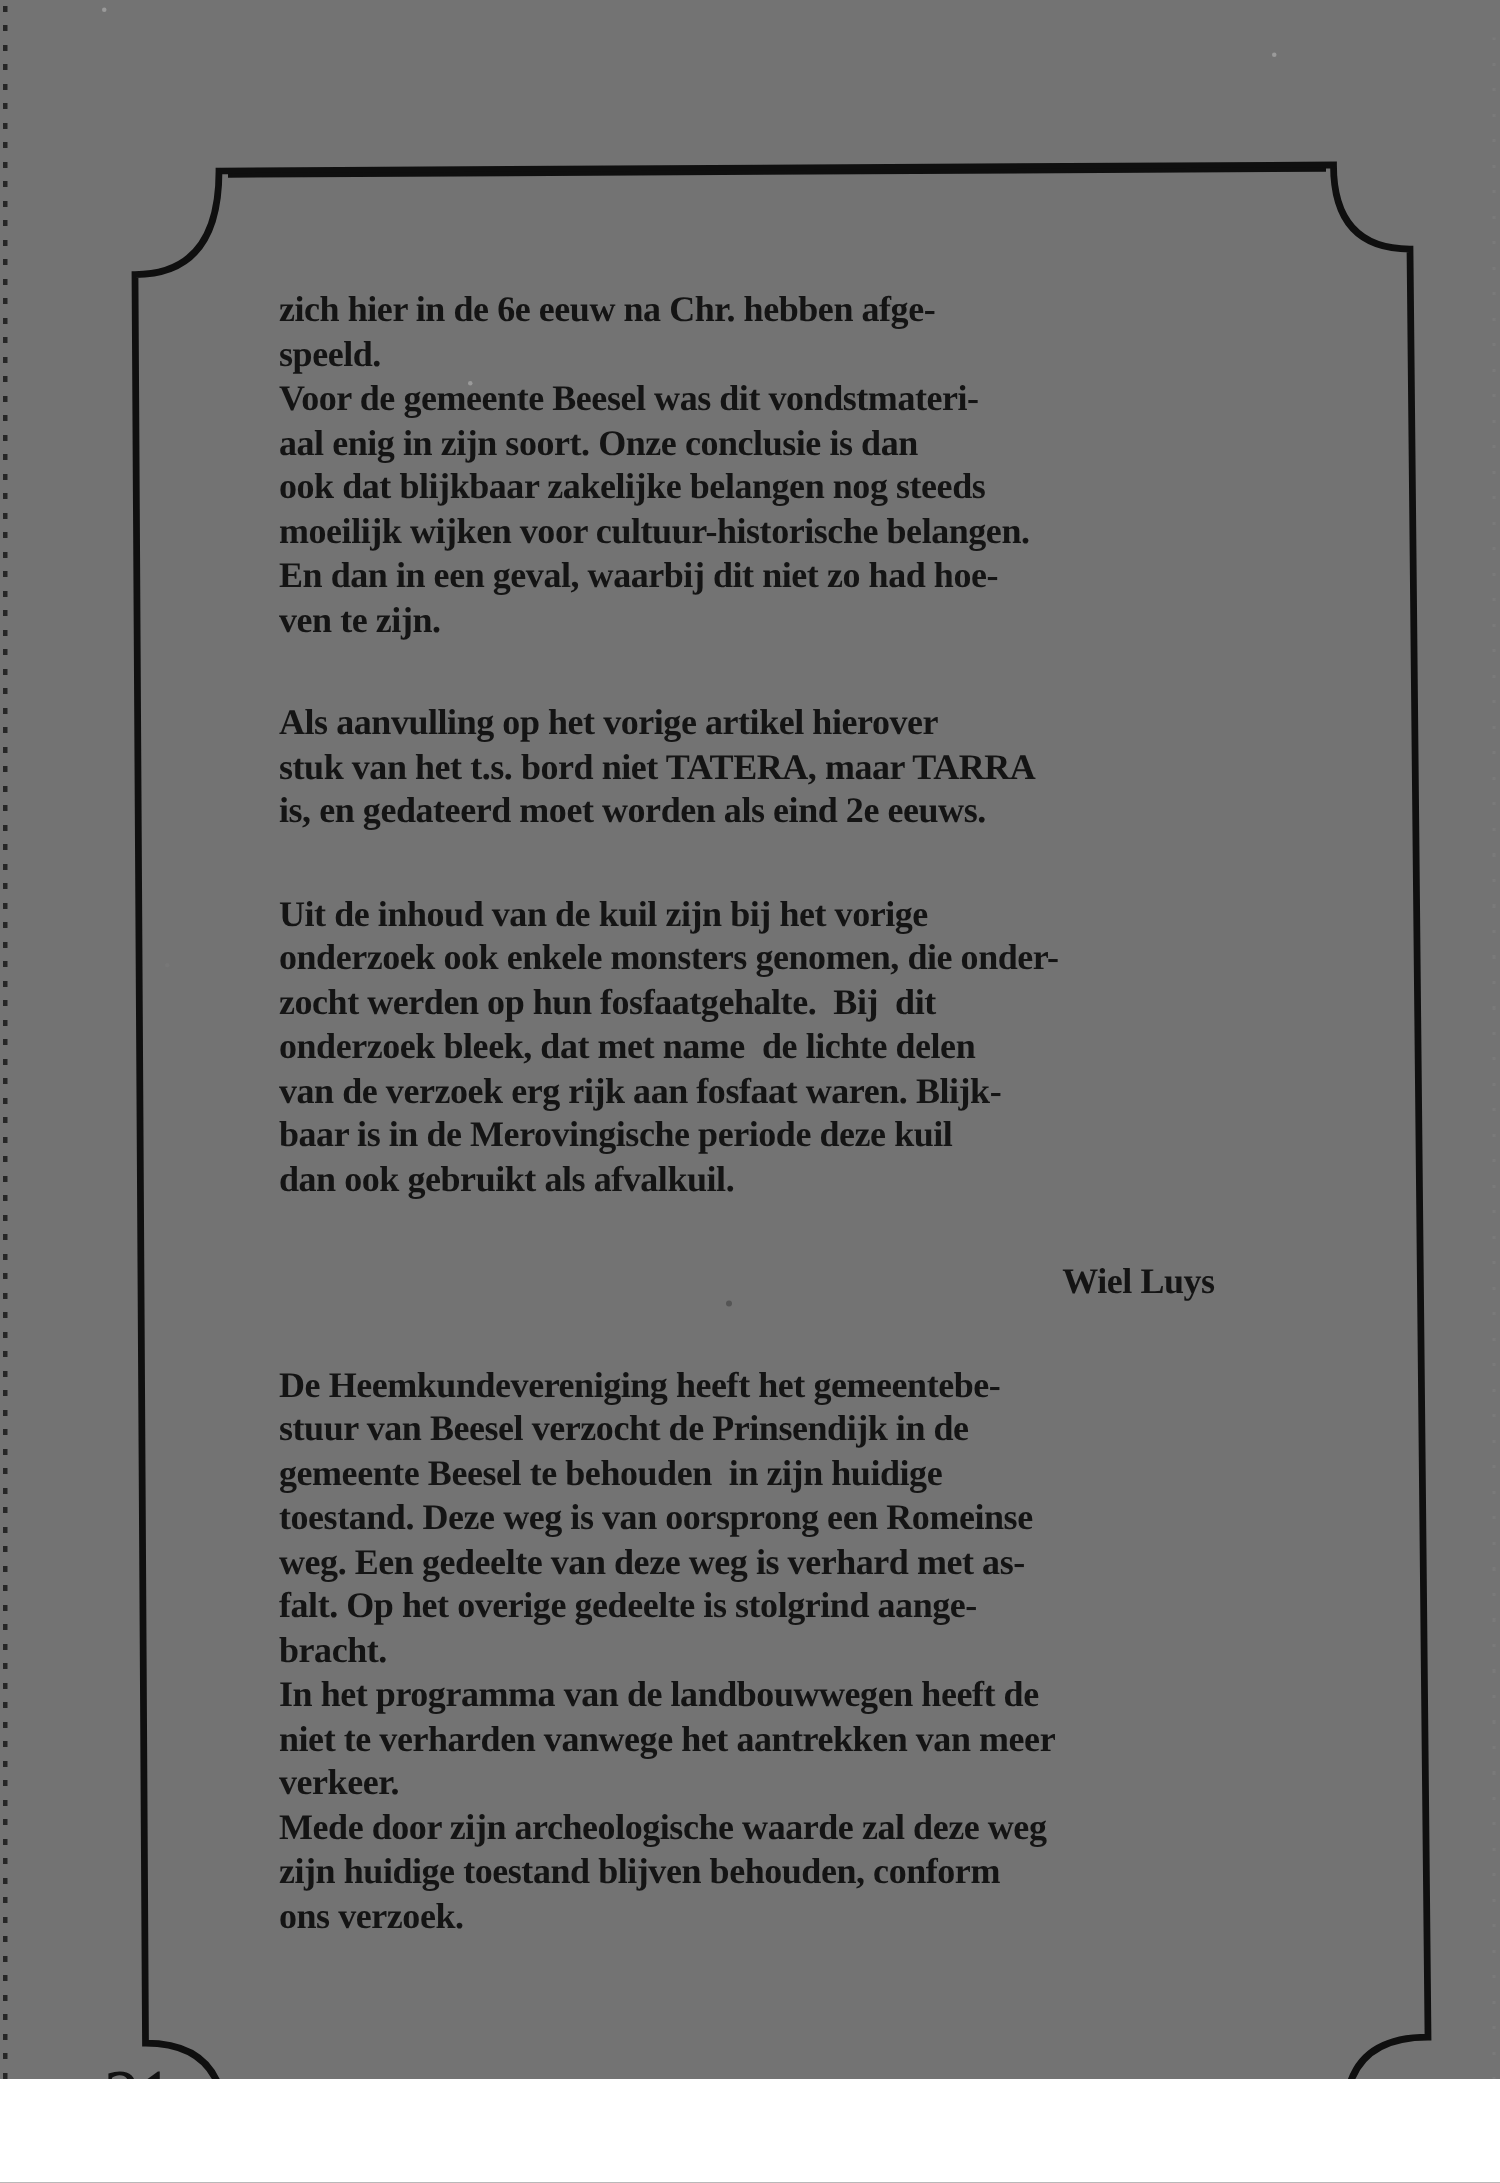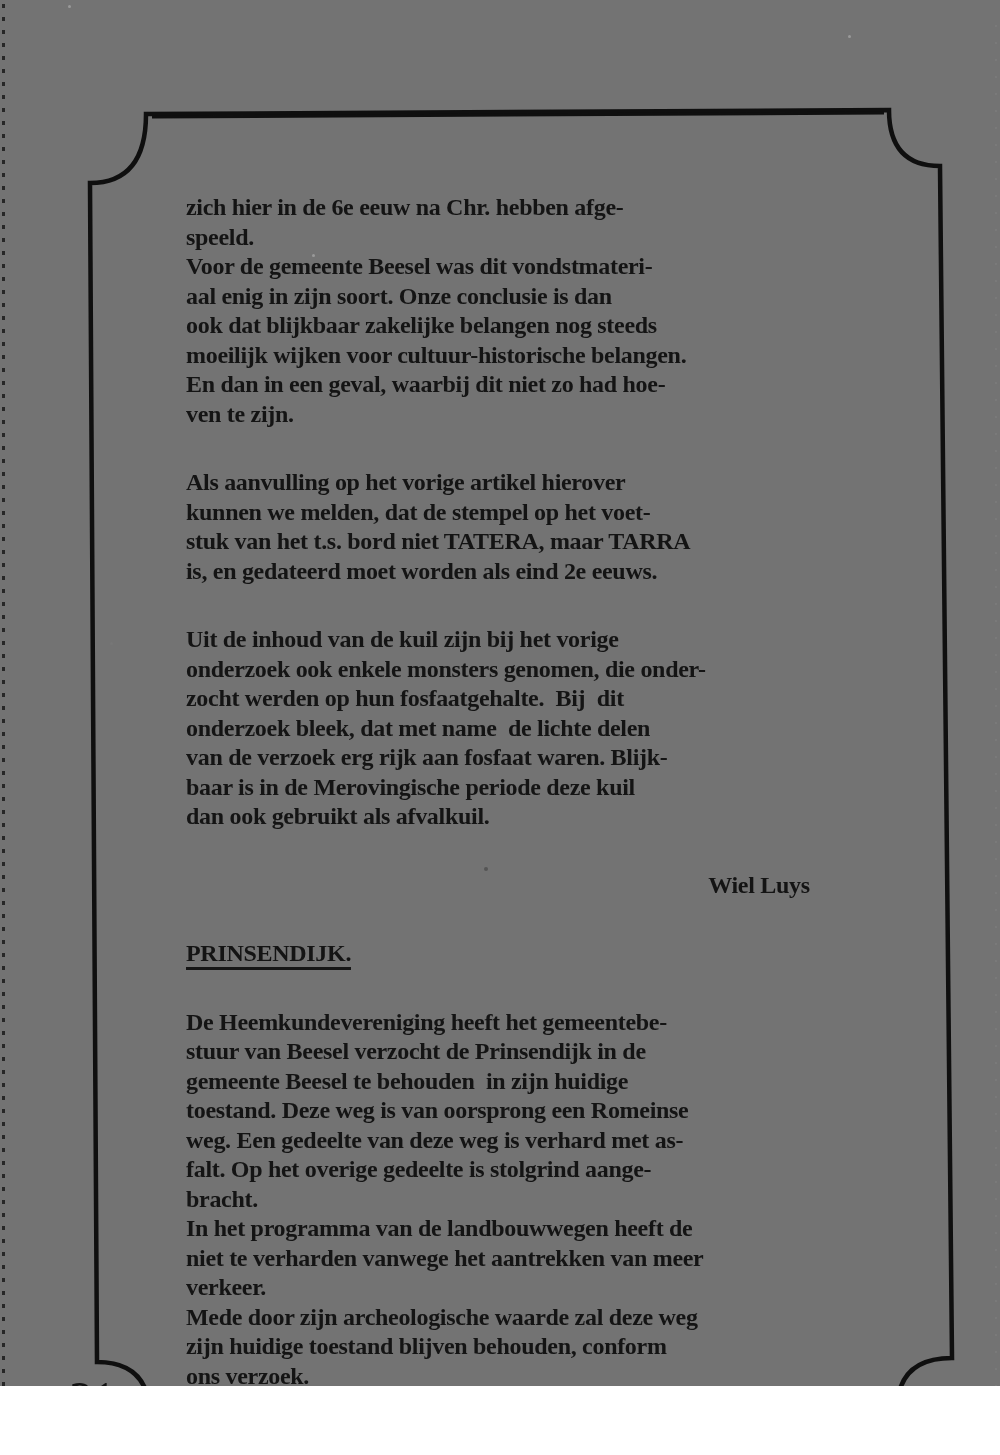--- a/index.html
+++ b/index.html
@@ -115,40 +115,36 @@
         <div class="tline">Voor de gemeente Beesel was dit vondstmateri-</div>
         <div class="tline">aal enig in zijn soort. Onze conclusie is dan</div>
         <div class="tline">ook dat blijkbaar zakelijke belangen nog steeds</div>
         <div class="tline">moeilijk wijken voor cultuur-historische belangen.</div>
         <div class="tline">En dan in een geval, waarbij dit niet zo had hoe-</div>
         <div class="tline">ven te zijn.</div>
       </div>
 
     <div class="para">
         <div class="tline">Als aanvulling op het vorige artikel hierover</div>
-        <div class="tline">kunnen we melden, dat de stempel op het voet-</div>
         <div class="tline">stuk van het t.s. bord niet TATERA, maar TARRA</div>
         <div class="tline">is, en gedateerd moet worden als eind 2e eeuws.</div>
       </div>
 
     <div class="para">
         <div class="tline">Uit de inhoud van de kuil zijn bij het vorige</div>
         <div class="tline">onderzoek ook enkele monsters genomen, die onder-</div>
         <div class="tline">zocht werden op hun fosfaatgehalte.  Bij  dit</div>
         <div class="tline">onderzoek bleek, dat met name  de lichte delen</div>
         <div class="tline">van de verzoek erg rijk aan fosfaat waren. Blijk-</div>
         <div class="tline">baar is in de Merovingische periode deze kuil</div>
         <div class="tline">dan ook gebruikt als afvalkuil.</div>
       </div>
 
     <div class="para sig-line">Wiel Luys</div>
 
-    <div class="para">
-      <span class="heading-underline">PRINSENDIJK.</span>
-    </div>
 
     <div class="para">
         <div class="tline">De Heemkundevereniging heeft het gemeentebe-</div>
         <div class="tline">stuur van Beesel verzocht de Prinsendijk in de</div>
         <div class="tline">gemeente Beesel te behouden  in zijn huidige</div>
         <div class="tline">toestand. Deze weg is van oorsprong een Romeinse</div>
         <div class="tline">weg. Een gedeelte van deze weg is verhard met as-</div>
         <div class="tline">falt. Op het overige gedeelte is stolgrind aange-</div>
         <div class="tline">bracht.</div>
         <div class="tline">In het programma van de landbouwwegen heeft de</div>

